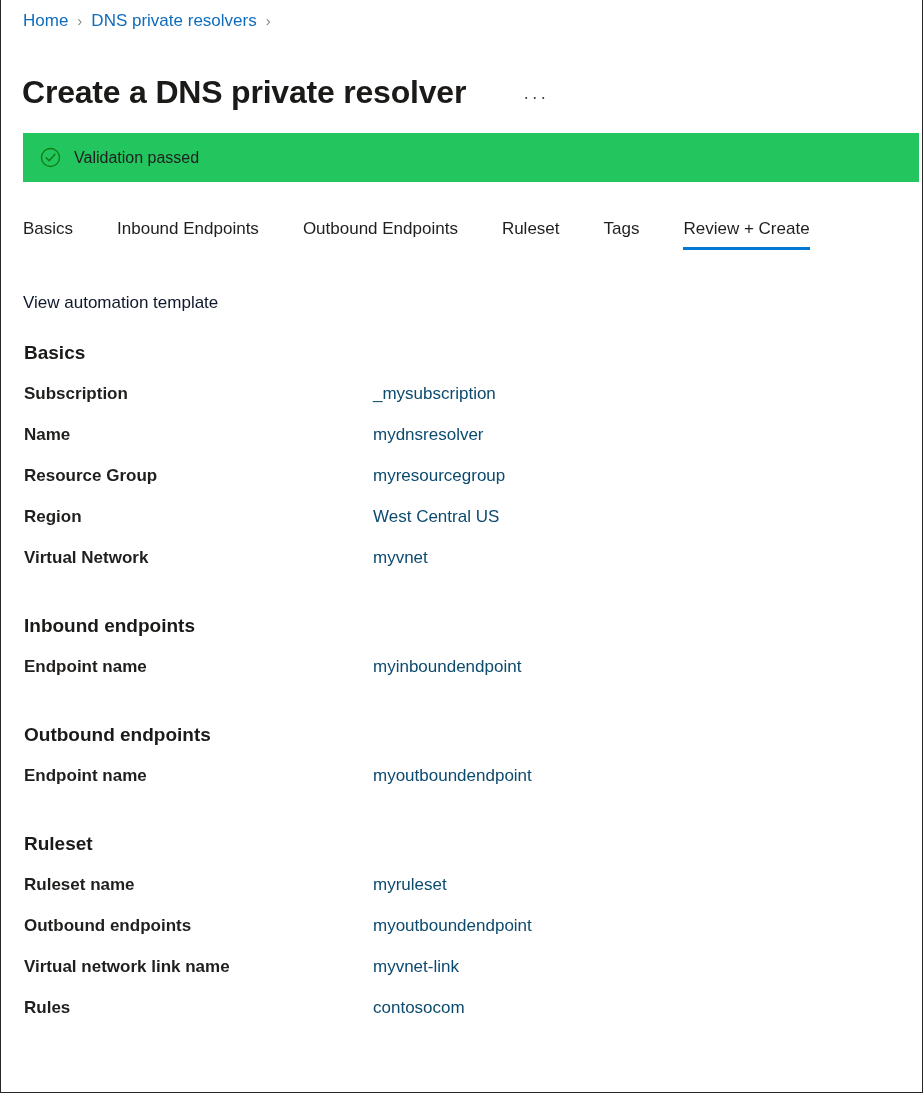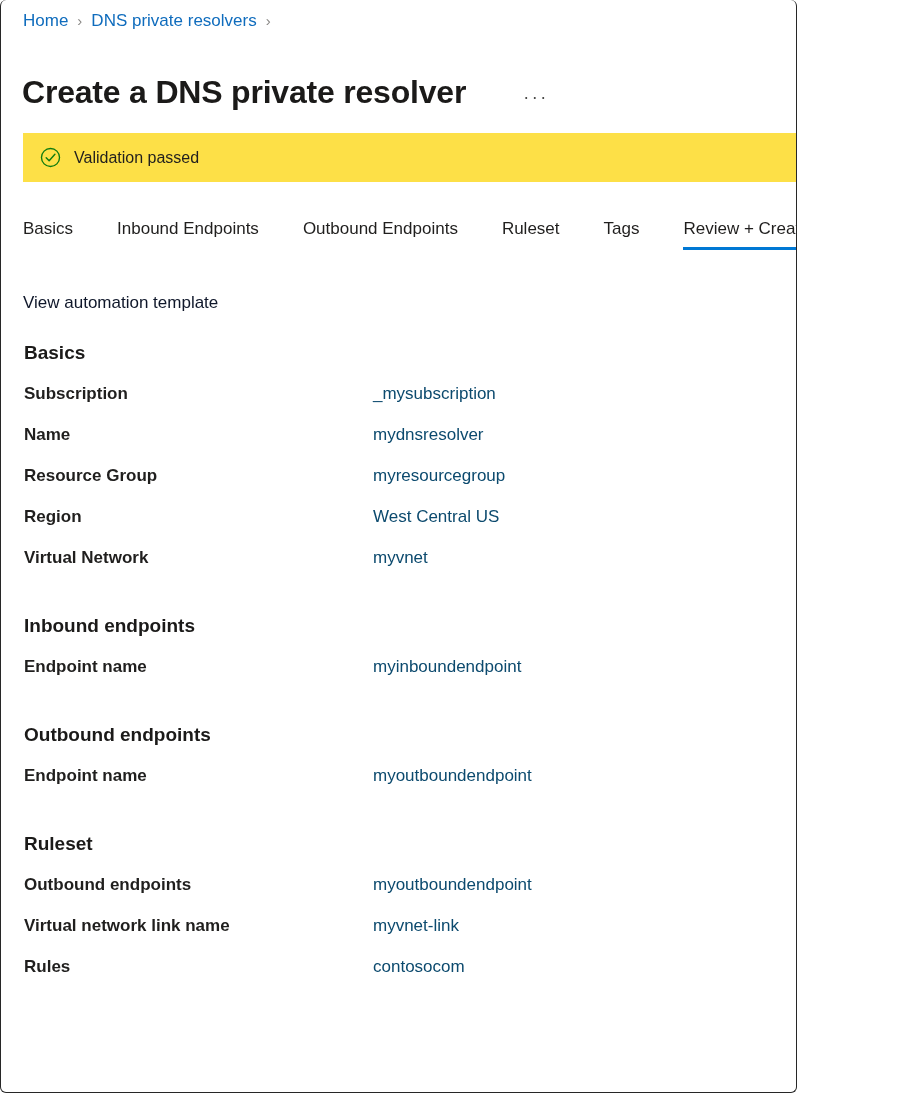--- a/index.html
+++ b/index.html
@@ -8,29 +8,28 @@
     padding: 0;
     background: #ffffff;
   }
   body {
     font-family: "Liberation Sans", sans-serif;
     color: #201f1e;
     -webkit-font-smoothing: antialiased;
   }
   .screen {
     position: relative;
-    width: 797px;
+    width: 923px;
     height: 1093px;
     background: #ffffff;
     box-sizing: border-box;
     border-left: 1px solid #272727;
     border-right: 1px solid #272727;
     border-bottom: 1px solid #272727;
     overflow: hidden;
-    border-radius: 6px;
   }
 
   
   .breadcrumb {
     position: absolute;
     left: 22px;
     top: 10px;
     display: flex;
     align-items: center;
     font-size: 17px;
@@ -77,21 +76,21 @@
     user-select: none;
   }
 
   
   .validation-banner {
     position: absolute;
     left: 22px;
     top: 133px;
     width: 896px;
     height: 49px;
-    background: #fde047;
+    background: #22c55e;
     display: flex;
     align-items: center;
     box-sizing: border-box;
     padding-left: 17px;
   }
   .check-icon {
     width: 21px;
     height: 21px;
     flex: 0 0 auto;
     display: block;
@@ -279,20 +278,24 @@
           <div class="kv-label">Endpoint name</div>
           <div class="kv-value">myoutboundendpoint</div>
         </div>
       </div>
     </div>
 
     <div class="section sec-ruleset">
       <div class="section-heading">Ruleset</div>
       <div class="rows">
         <div class="kv-row">
+          <div class="kv-label">Ruleset name</div>
+          <div class="kv-value">myruleset</div>
+        </div>
+        <div class="kv-row">
           <div class="kv-label">Outbound endpoints</div>
           <div class="kv-value">myoutboundendpoint</div>
         </div>
         <div class="kv-row">
           <div class="kv-label">Virtual network link name</div>
           <div class="kv-value">myvnet-link</div>
         </div>
         <div class="kv-row">
           <div class="kv-label">Rules</div>
           <div class="kv-value">contosocom</div>

